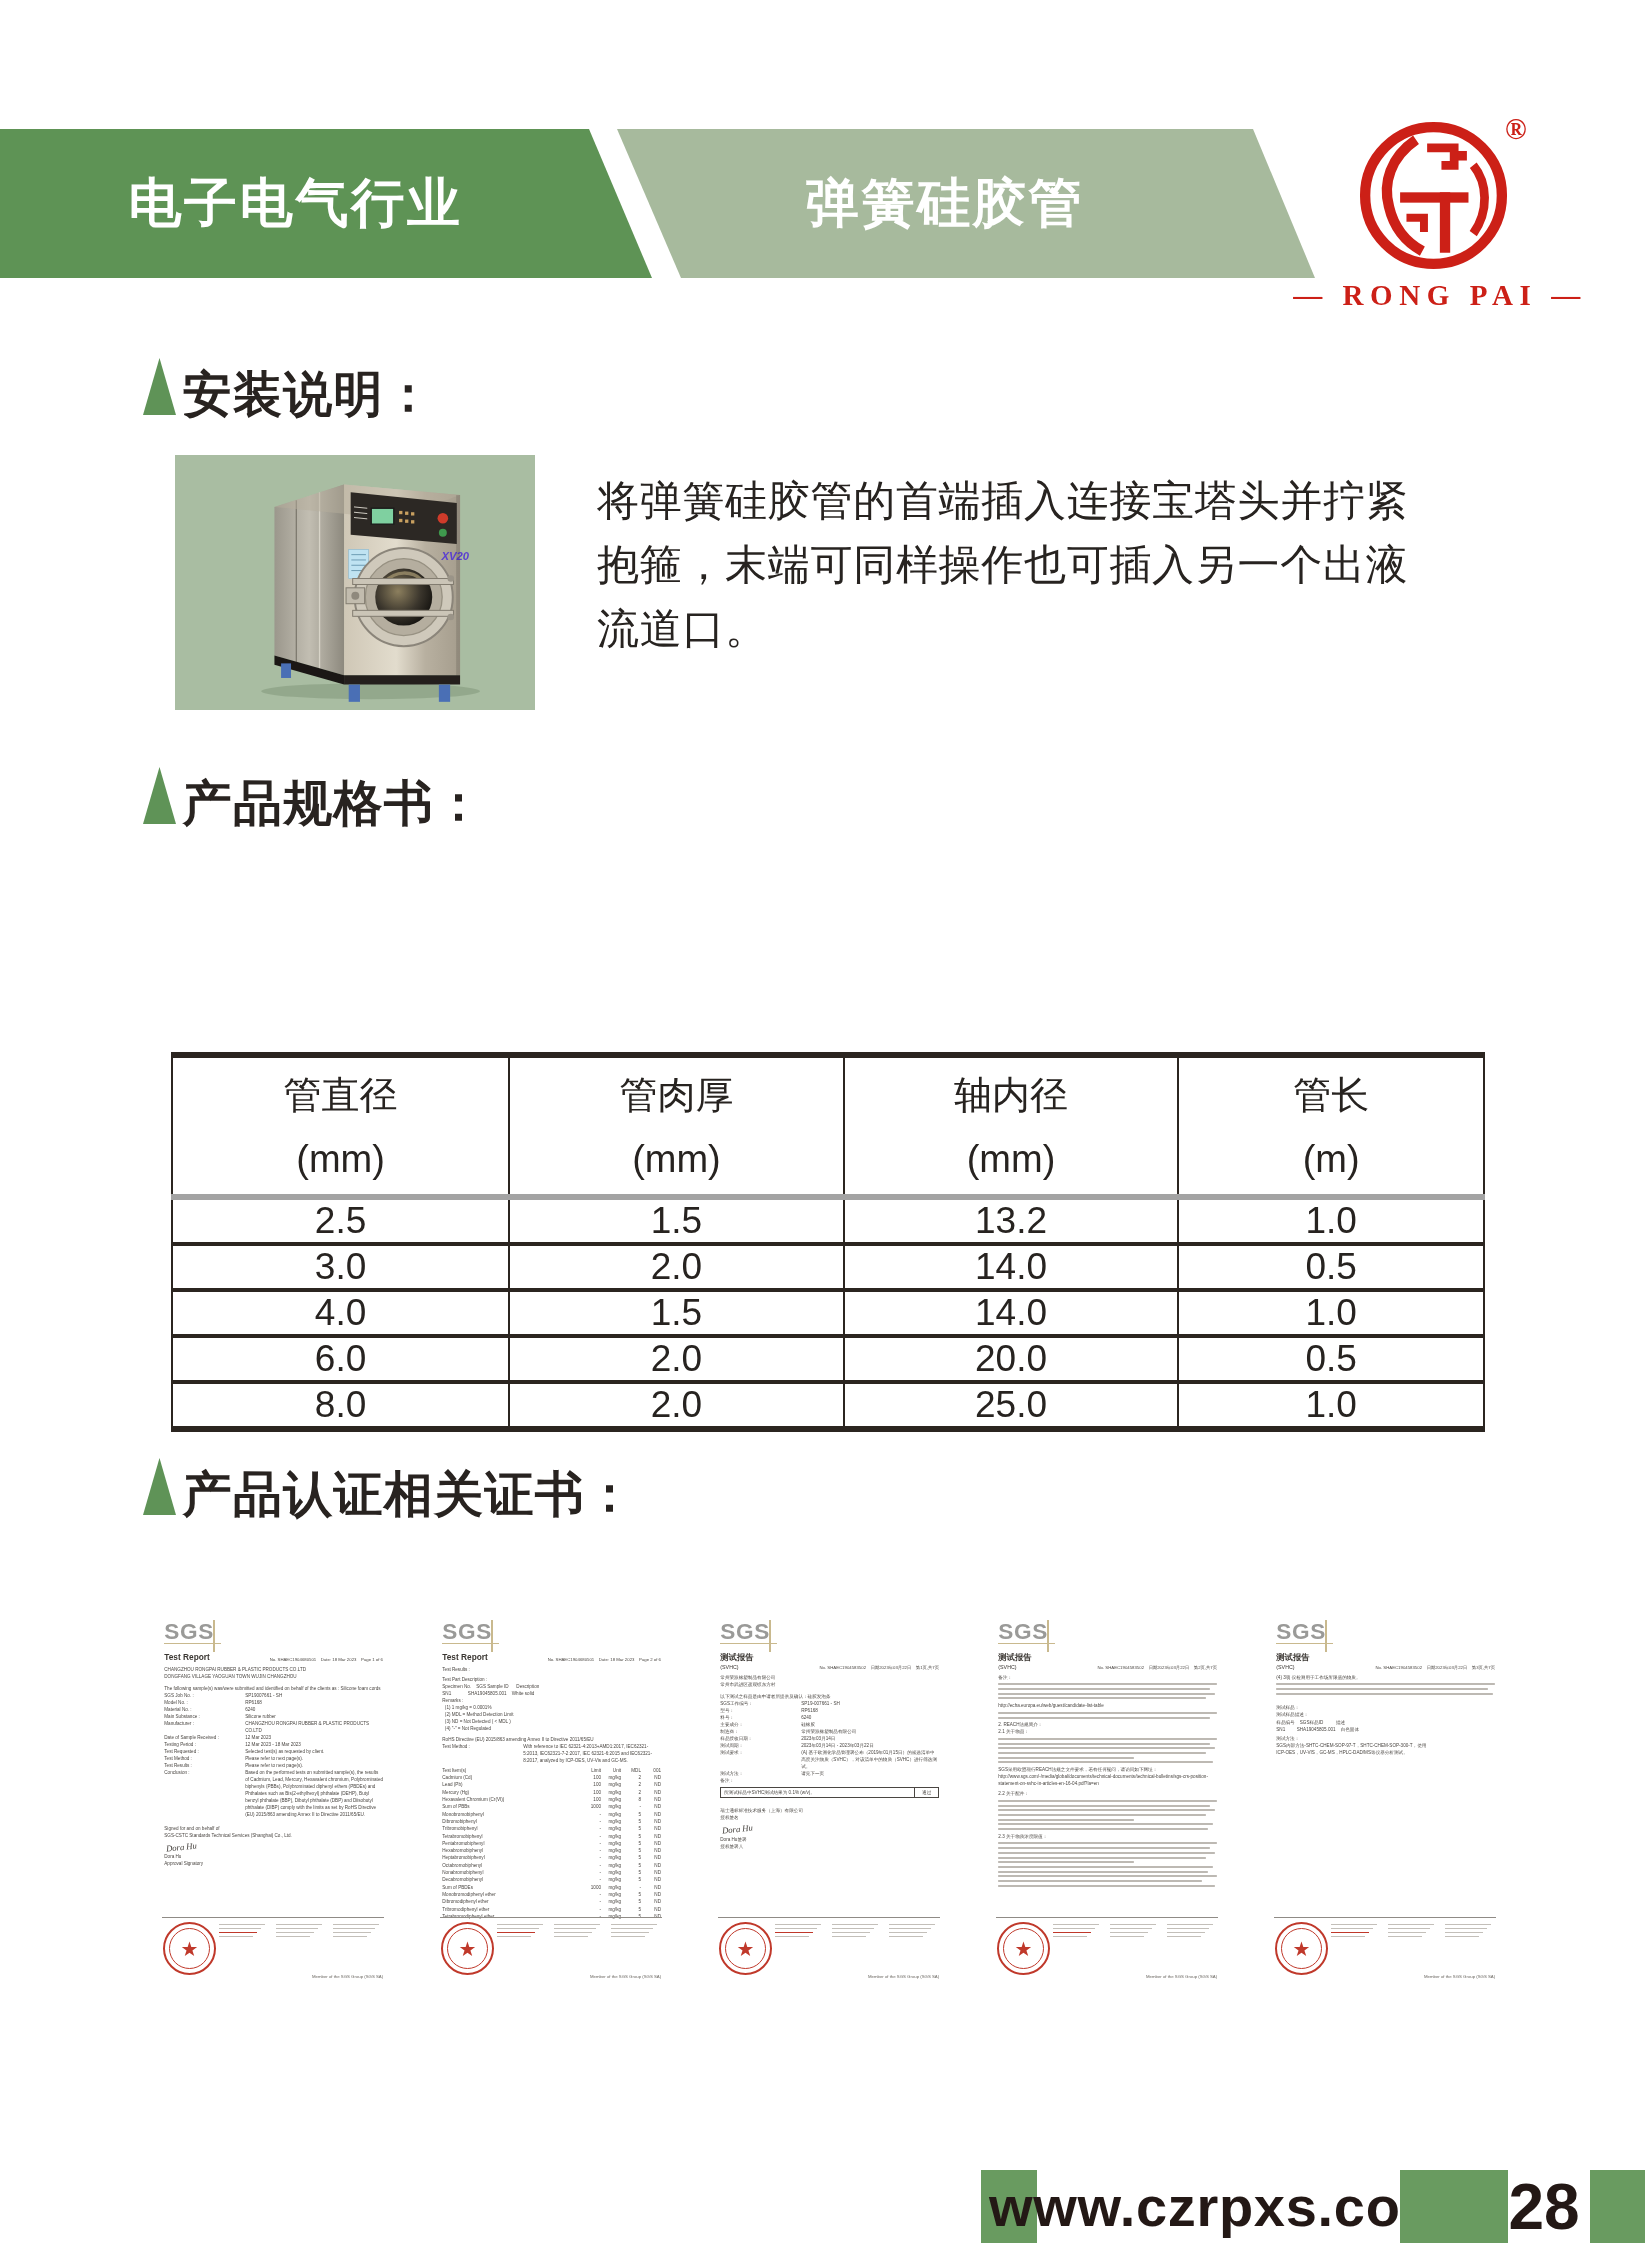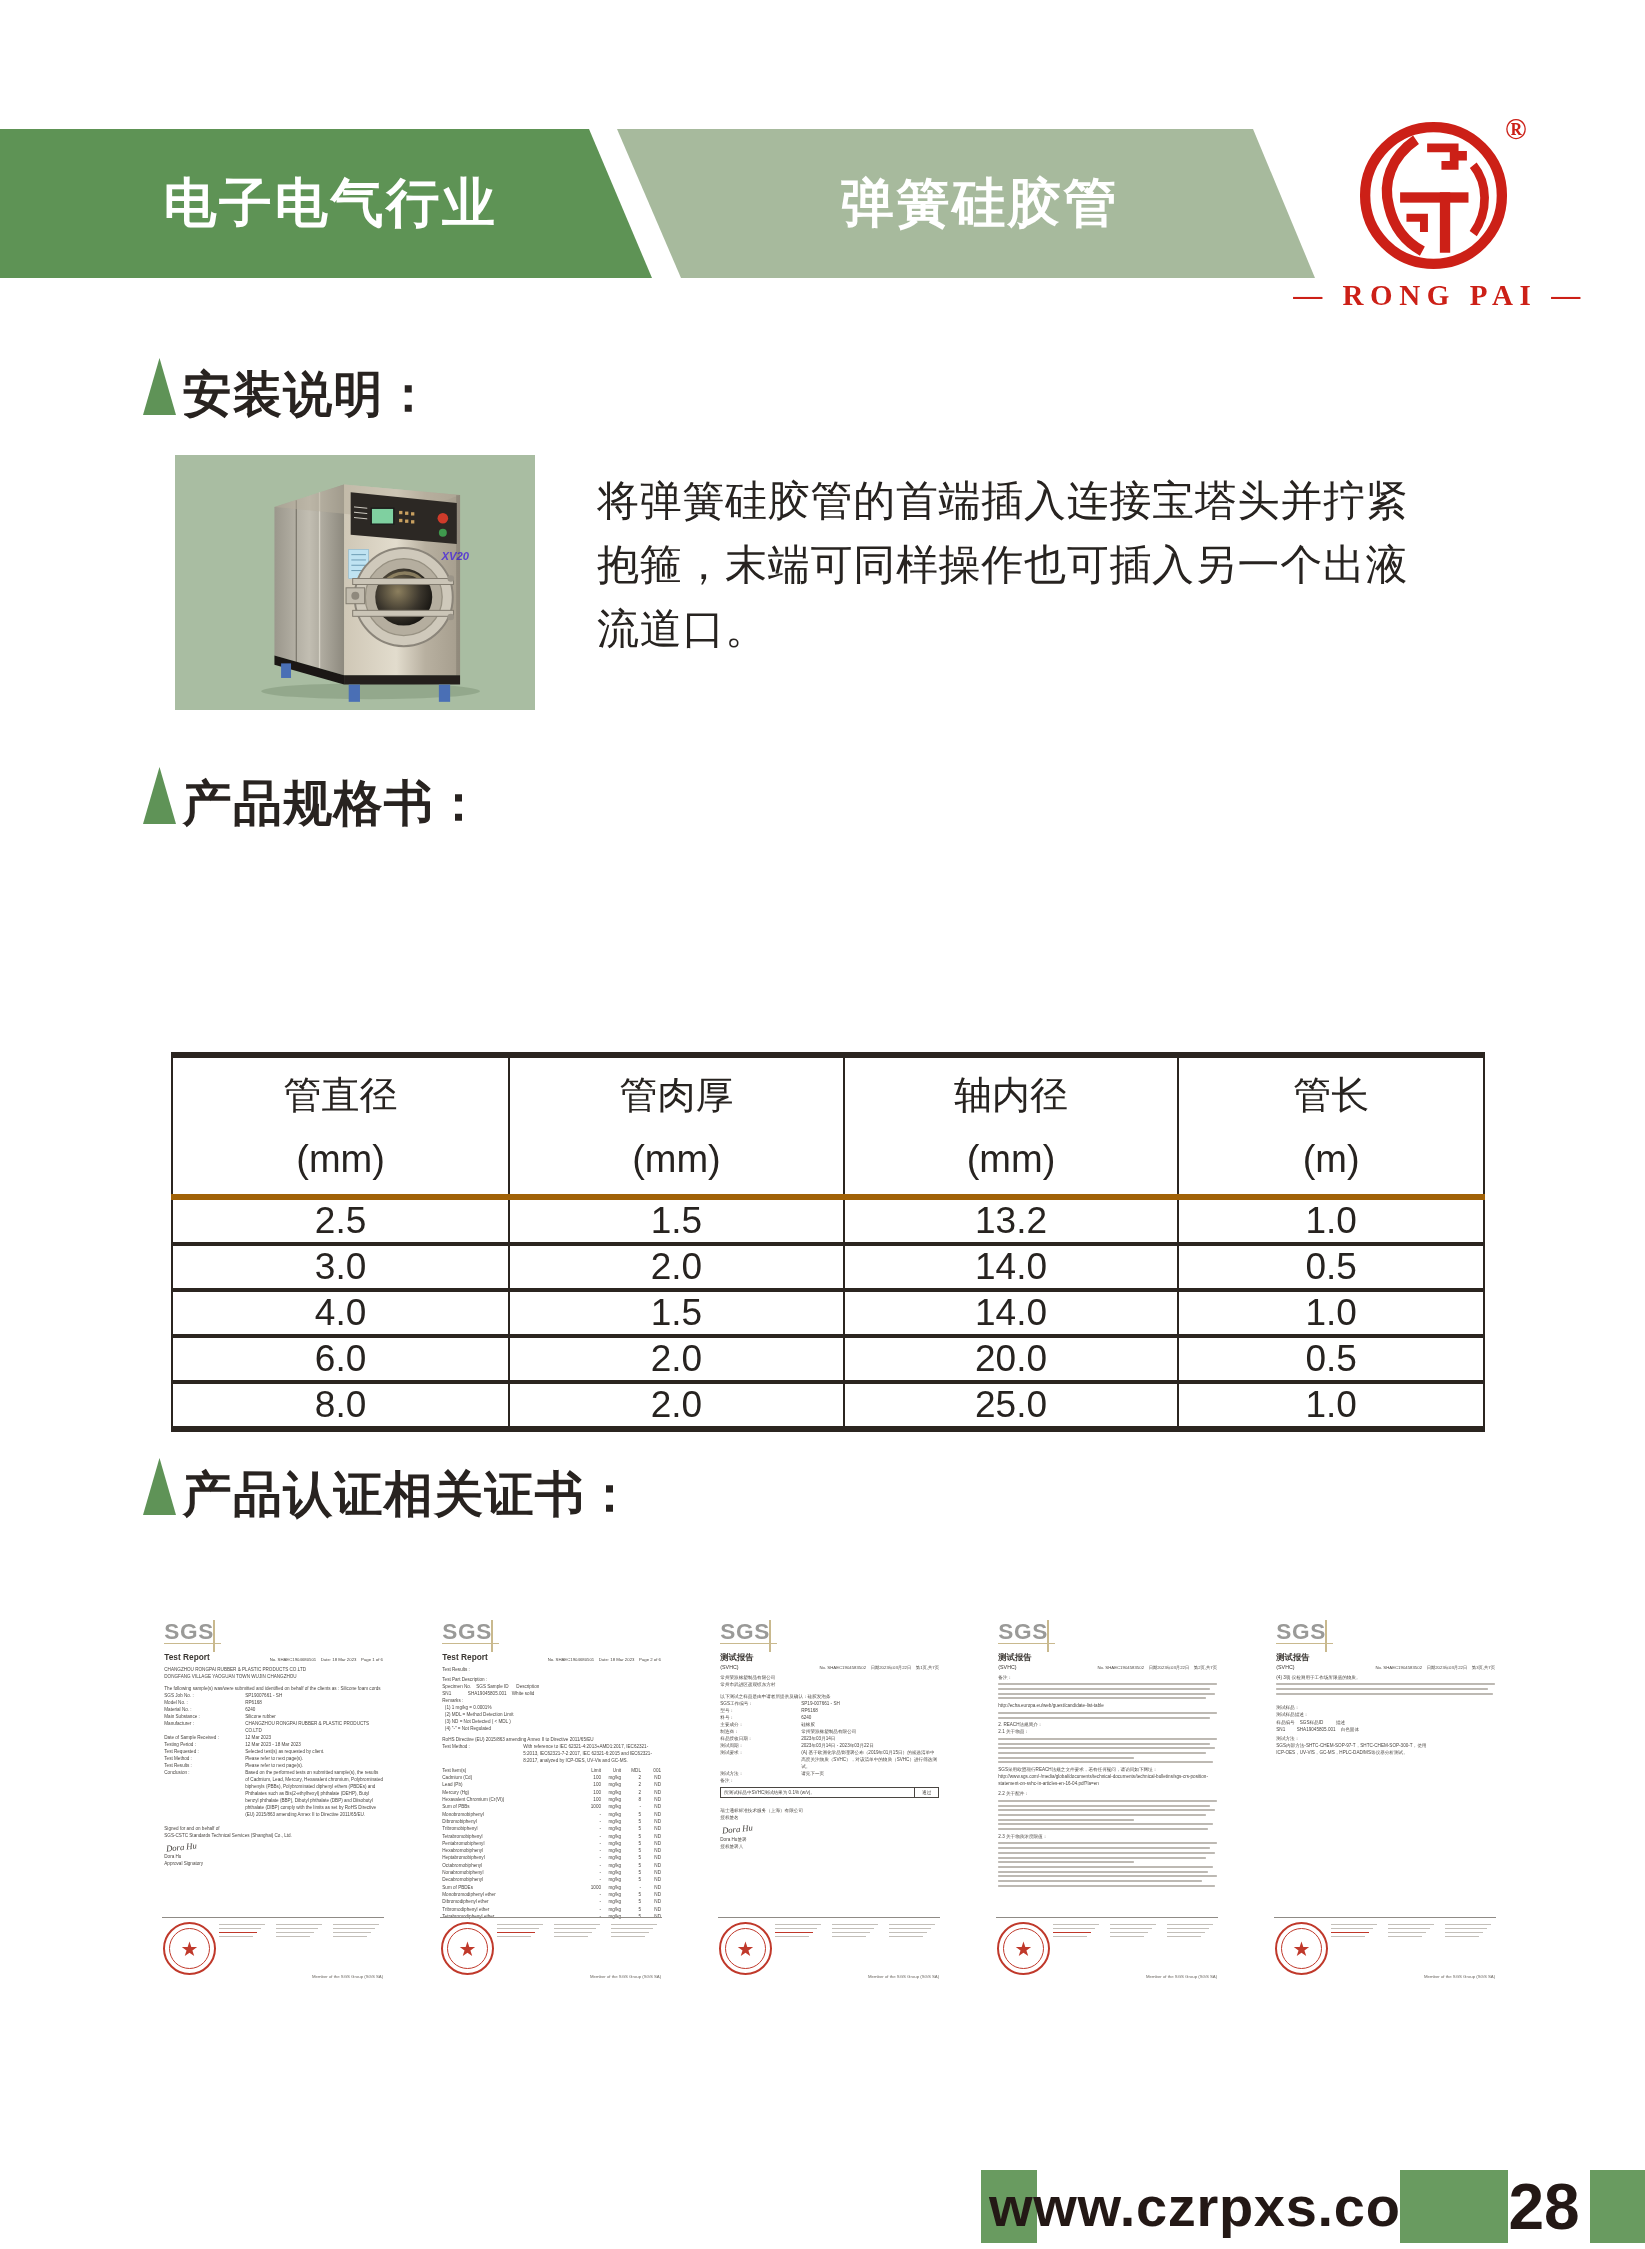--- a/index.html
+++ b/index.html
@@ -6,21 +6,21 @@
   #page{position:relative;width:1646px;height:2250px;background:#ffffff;overflow:hidden;
         font-family:"Liberation Sans",sans-serif;color:#272320;}
 
   
   .banner{position:absolute;left:0;top:129px;width:1646px;height:149px;}
   .banner-dark{position:absolute;left:0;top:0;width:730px;height:149px;
     clip-path:polygon(0 0,589px 0,652px 149px,0 149px);background:#5E9355;}
   .banner-light{position:absolute;left:0;top:0;width:1394px;height:149px;
     clip-path:polygon(617px 0,1253px 0,1315px 149px,681px 149px);background:#A7BA9D;}
   .banner-text{position:absolute;top:0;height:100%;display:flex;align-items:center;justify-content:center;
-    font-size:53px;font-weight:700;color:#ffffff;letter-spacing:2.7px;padding-left:35px;}
+    font-size:53px;font-weight:700;color:#ffffff;letter-spacing:2.7px;}
   .banner-text.dark{left:0;width:591px;}
   .banner-text.light{left:627px;width:636px;}
 
   
   .logo{position:absolute;left:1354px;top:116px;width:173px;height:199px;}
   .logo svg{display:block;}
   .logo-name{position:absolute;left:-80px;top:163px;width:332px;text-align:center;
     font-family:"Liberation Serif",serif;font-size:29px;font-weight:700;color:#CC2017;letter-spacing:6.6px;white-space:nowrap;}
   .logo-reg{position:absolute;left:151px;top:-2.7px;font-family:"Liberation Serif",serif;
     font-size:29px;font-weight:700;color:#CC2017;}
@@ -38,21 +38,21 @@
 
   
   .spec-lines{position:absolute;left:176px;top:859px;font-size:41px;line-height:56px;color:#272320;}
 
   
   table.spec{position:absolute;left:171px;top:1052px;width:1314px;border-collapse:collapse;
     border-top:6px solid #2B2520;border-bottom:6px solid #2B2520;table-layout:fixed;}
   table.spec td{border:2.7px solid #2B2520;text-align:center;vertical-align:middle;
     font-size:37px;color:#272320;padding:0;}
   table.spec tr.hd{height:95px;}
-  table.spec tr.hd td{border-bottom:6px solid #a16207;font-size:38px;}
+  table.spec tr.hd td{border-bottom:6px solid #a3a3a3;font-size:38px;}
   table.spec tr.dr{height:45px;}
   table.spec tr.dr td{border-bottom:4.6px solid #2B2520;}
   table.spec col.c1{width:25.7%;} table.spec col.c2{width:25.5%;}
   table.spec col.c3{width:25.5%;} table.spec col.c4{width:23.3%;}
   .hcell{display:flex;flex-direction:column;gap:17px;padding:12px 0 13.3px 0;}
 
   
   .cert-card{position:absolute;top:0;width:236px;height:398px;background:#ffffff;font-family:"Liberation Sans",sans-serif;}
   .cert-inner{position:absolute;left:9.3px;right:8px;top:29px;}
   .sgs-logo{position:relative;height:29px;margin-bottom:4px;}

